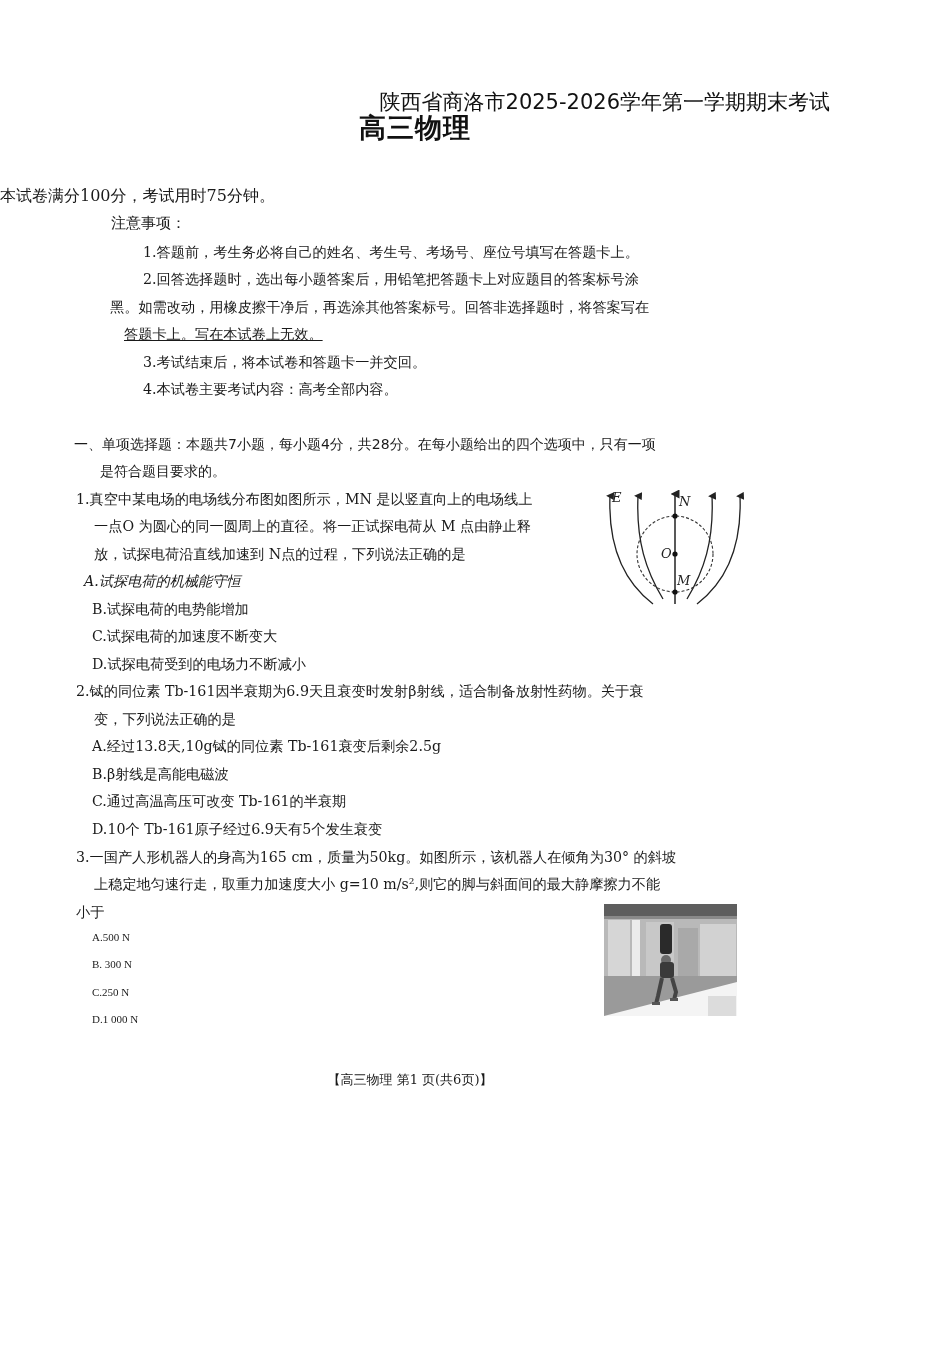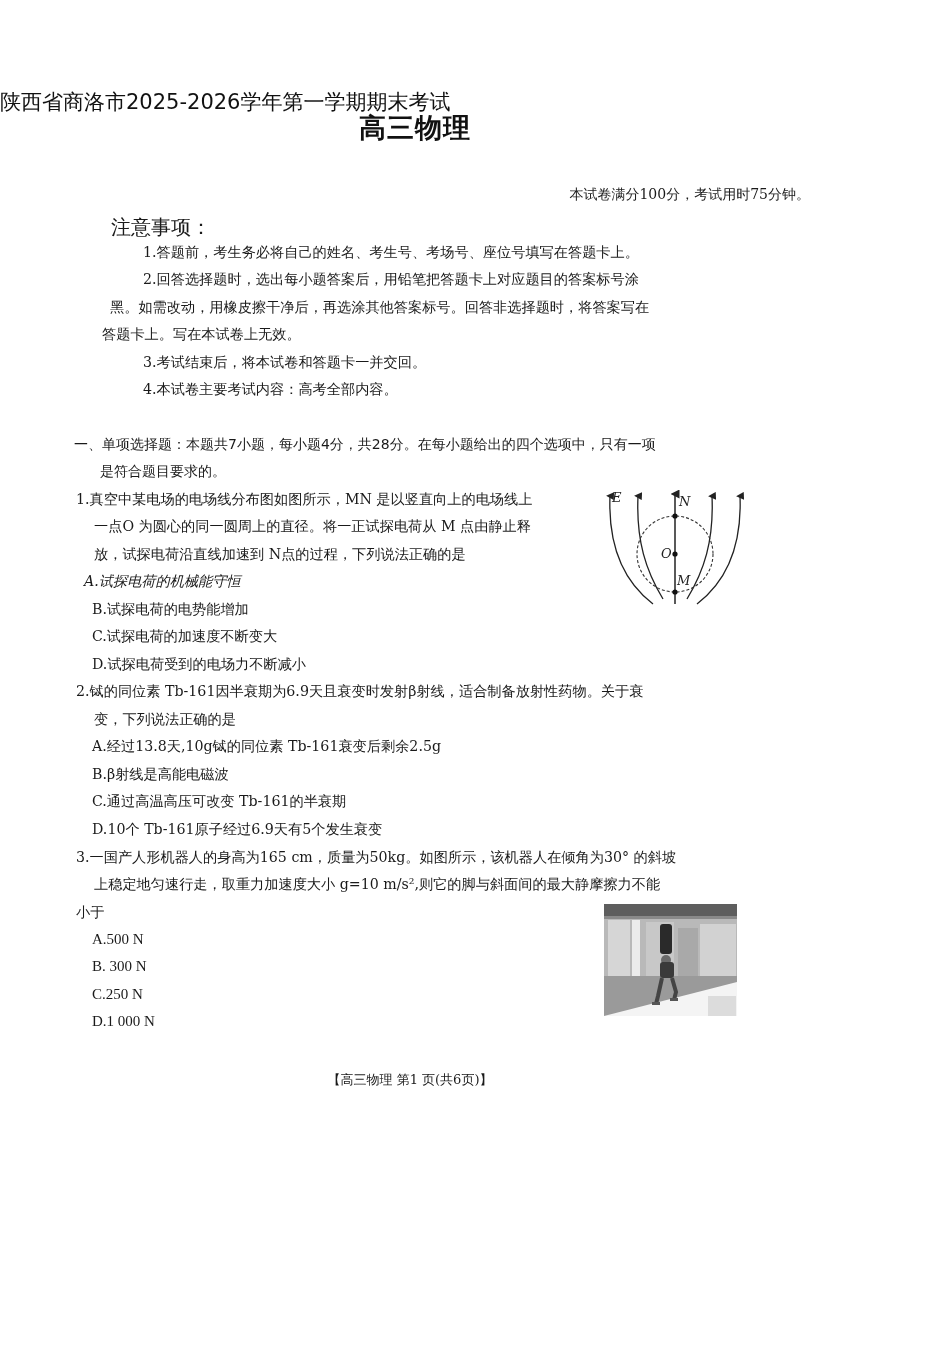--- a/index.html
+++ b/index.html
@@ -1,42 +1,42 @@
 <!DOCTYPE html>
 <html><head>
 <meta charset="utf-8">
 <style>
   html, body { margin: 0; padding: 0; background: #ffffff; }
   body { width: 950px; height: 1345px; position: relative; overflow: hidden; color: #1a1a1a; font-family: "DejaVu Serif", "Liberation Serif", serif; }
   .abs { position: absolute; }
-  .title { left: 0; width: 830px; top: 88px; text-align: left; font-family: "DejaVu Sans", "Liberation Sans", sans-serif; font-size: 21px; letter-spacing: 0px; color: #111; }
+  .title { left: 0; width: 830px; top: 88px; text-align: right; font-family: "DejaVu Sans", "Liberation Sans", sans-serif; font-size: 21px; letter-spacing: 0px; color: #111; }
   .subject { left: 0; width: 830px; top: 110px; text-align: center; font-family: "DejaVu Sans", "Liberation Sans", sans-serif; font-size: 27px; font-weight: bold; color: #111; letter-spacing: 1px; }
-  .meta { left: 0; width: 810px; top: 186px; text-align: right; font-size: 14px; }
-  .notice-head { left: 111px; top: 214px; font-family: "DejaVu Sans", "Liberation Sans", sans-serif; font-size: 20px; }
+  .meta { left: 0; width: 810px; top: 186px; text-align: left; font-size: 16px; }
+  .notice-head { left: 111px; top: 214px; font-family: "DejaVu Sans", "Liberation Sans", sans-serif; font-size: 15px; }
   .line { position: absolute; white-space: nowrap; font-size: 14.2px; }
   .section { font-family: "DejaVu Sans", "Liberation Sans", sans-serif; font-weight: normal; font-size: 14px; }
-  .opt-latin { font-family: "Liberation Serif", serif; font-size: 15px; }
+  .opt-latin { font-family: "Liberation Serif", serif; font-size: 11px; }
   .footer { left: 0; width: 820px; top: 1071px; text-align: center; font-size: 13px; }
   svg { display: block; }
 </style>
 </head>
 <body>
 
 <div>
 
   <div class="abs title">陕西省商洛市2025-2026学年第一学期期末考试</div>
   <div class="abs subject">高三物理</div>
   <div class="abs meta">本试卷满分100分，考试用时75分钟。</div>
 
   <div class="abs notice-head">注意事项：</div>
 
   <div class="line" style="left:143px; top:243px;">1.答题前，考生务必将自己的姓名、考生号、考场号、座位号填写在答题卡上。</div>
   <div class="line" style="left:143px; top:270px;">2.回答选择题时，选出每小题答案后，用铅笔把答题卡上对应题目的答案标号涂</div>
   <div class="line" style="left:110px; top:298px;">黑。如需改动，用橡皮擦干净后，再选涂其他答案标号。回答非选择题时，将答案写在</div>
-  <div class="line" style="left:102px; top:325px;">答题卡上。写在本试卷上无效。</div>
+  <div class="line" style="left:124px; top:325px;text-decoration:underline;">答题卡上。写在本试卷上无效。</div>
   <div class="line" style="left:143px; top:353px;">3.考试结束后，将本试卷和答题卡一并交回。</div>
   <div class="line" style="left:143px; top:380px;text-align:center;">4.本试卷主要考试内容：高考全部内容。</div>
 
   <div class="line section" style="left:74px; top:436px;">一、单项选择题：本题共7小题，每小题4分，共28分。在每小题给出的四个选项中，只有一项</div>
   <div class="line section" style="left:100px; top:463px;">是符合题目要求的。</div>
 
   <div>
     <div class="line" style="left:76px; top:490px;">1.真空中某电场的电场线分布图如图所示，MN 是以竖直向上的电场线上</div>
     <div class="line" style="left:94px; top:517px;">一点O 为圆心的同一圆周上的直径。将一正试探电荷从 M 点由静止释</div>
     <div class="line" style="left:94px; top:545px;">放，试探电荷沿直线加速到 N点的过程，下列说法正确的是</div>

